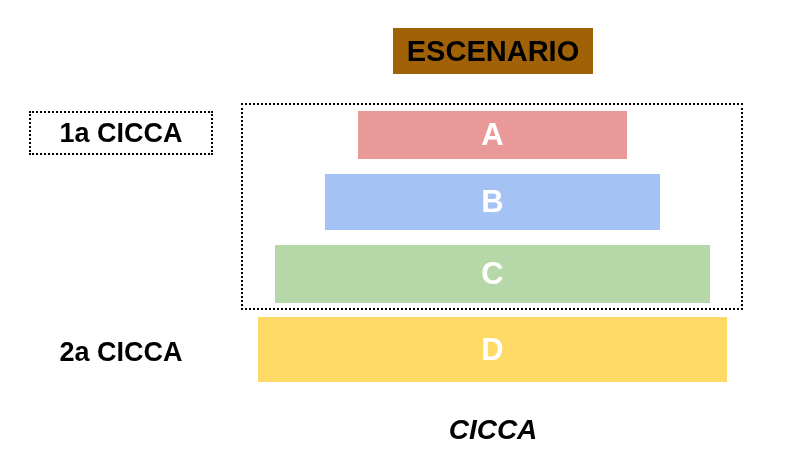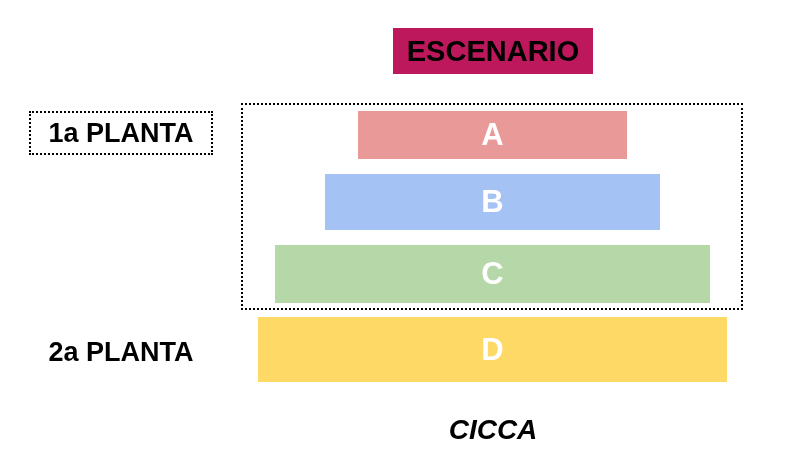--- a/index.html
+++ b/index.html
@@ -89,29 +89,29 @@
     font-weight: bold;
     color: #000000;
     font-style: italic;
   }
 </style>
 </head>
 <body>
 
 <div class="canvas">
 
-  <div class="title-box" style="background-color: #be185d;">ESCENARIO</div>
+  <div class="title-box" style="background-color: #a16207;">ESCENARIO</div>
 
-  <div class="floor-label floor-1">1a PLANTA</div>
+  <div class="floor-label floor-1">1a CICCA</div>
 
   <div class="scenario-box">
     <div class="bar bar-a" style="background-color: rgb(234, 153, 153);">A</div>
     <div class="bar bar-b" style="background-color: rgb(164, 194, 244);">B</div>
     <div class="bar bar-c" style="background-color: rgb(182, 215, 168);">C</div>
   </div>
 
   <div class="bar bar-d" style="background-color: rgb(255, 217, 102);">D</div>
 
-  <div class="floor-label floor-2">2a PLANTA</div>
+  <div class="floor-label floor-2">2a CICCA</div>
 
   <div class="footer-label">CICCA</div>
 
 </div>
 
 </body></html>

